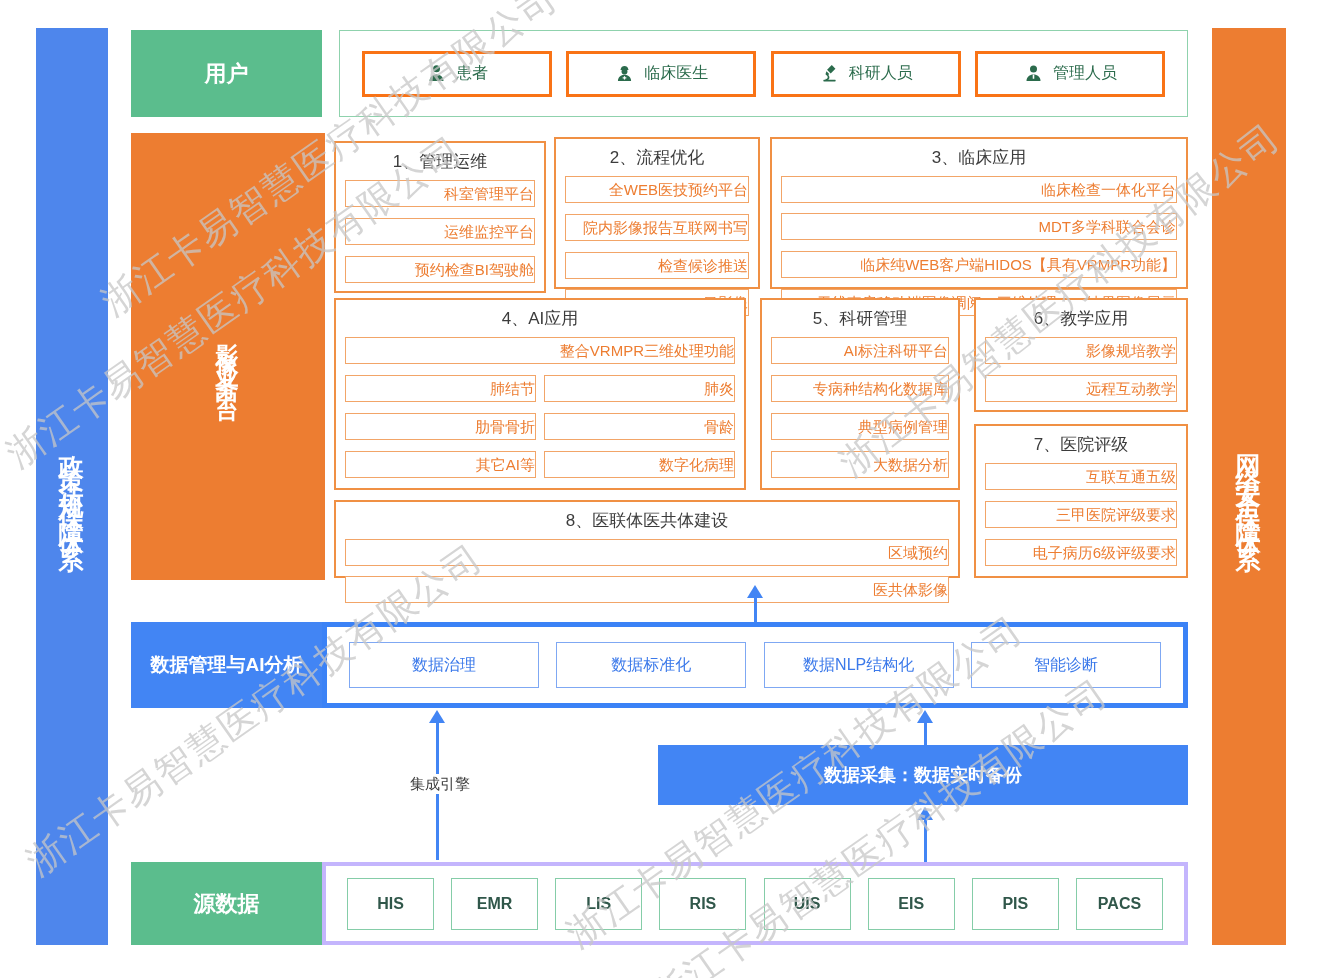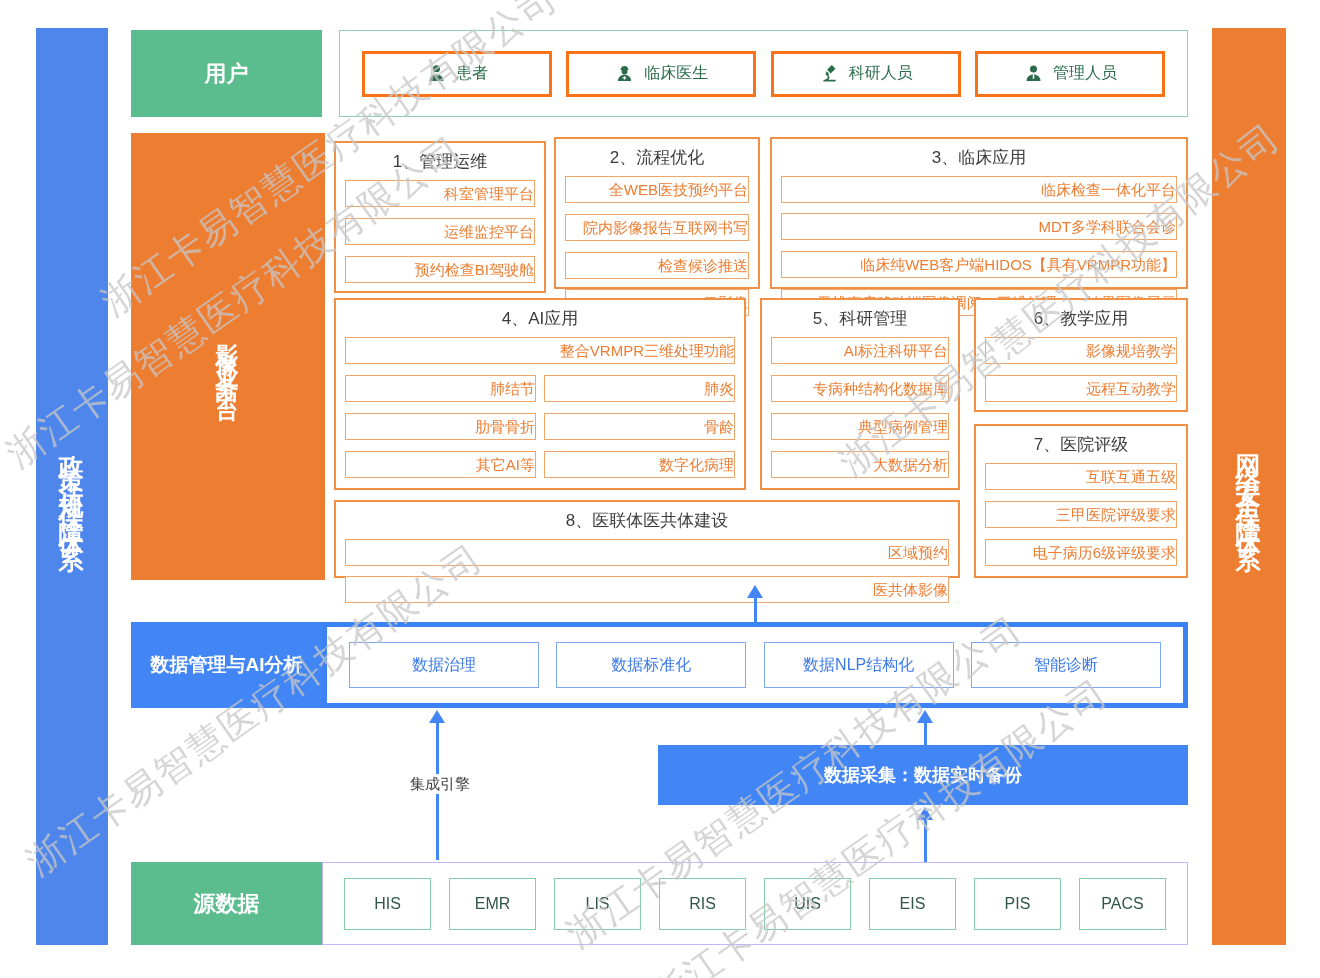--- a/index.html
+++ b/index.html
@@ -22,21 +22,21 @@
   .users-row{top:30px;height:87px;gap:17px;}
   .users-row .row-label{background:#5bbd8d;font-size:22px;}
   .users-row .row-body{border:1px solid #8fd2ad;padding:0 22px;}
 
   .dm-row{top:622px;height:86px;}
   .dm-row .row-label{background:#4285f4;font-size:19px;}
   .dm-row .row-body{border:5px solid #3b82f6;padding:0 22px;}
 
   .src-row{top:862px;height:83px;}
   .src-row .row-label{background:#5bbd8d;font-size:22px;}
-  .src-row .row-body{border:1px solid #c4b5fd;padding:0 21px;}
+  .src-row .row-body{border:4px solid #c4b5fd;padding:0 21px;font-weight:bold;}
 
   .chip{display:flex;align-items:center;justify-content:center;gap:9px;width:190px;height:46px;
         border:3px solid #f97316;color:#2b6b4c;font-size:16px;box-sizing:border-box;background:#fff;}
   .chip svg{width:21px;height:21px;fill:#2b6b4c;flex:none;}
   .chip.blue{border:1px solid #7fa8f3;color:#3b79ea;}
   .chip.small{width:87px;height:52px;border:1px solid #85cda8;color:#30574a;gap:0;}
 
   
   .plat-label{position:absolute;left:131px;top:133px;width:194px;height:447px;background:#ed7d31;
               display:flex;align-items:center;justify-content:center;}

